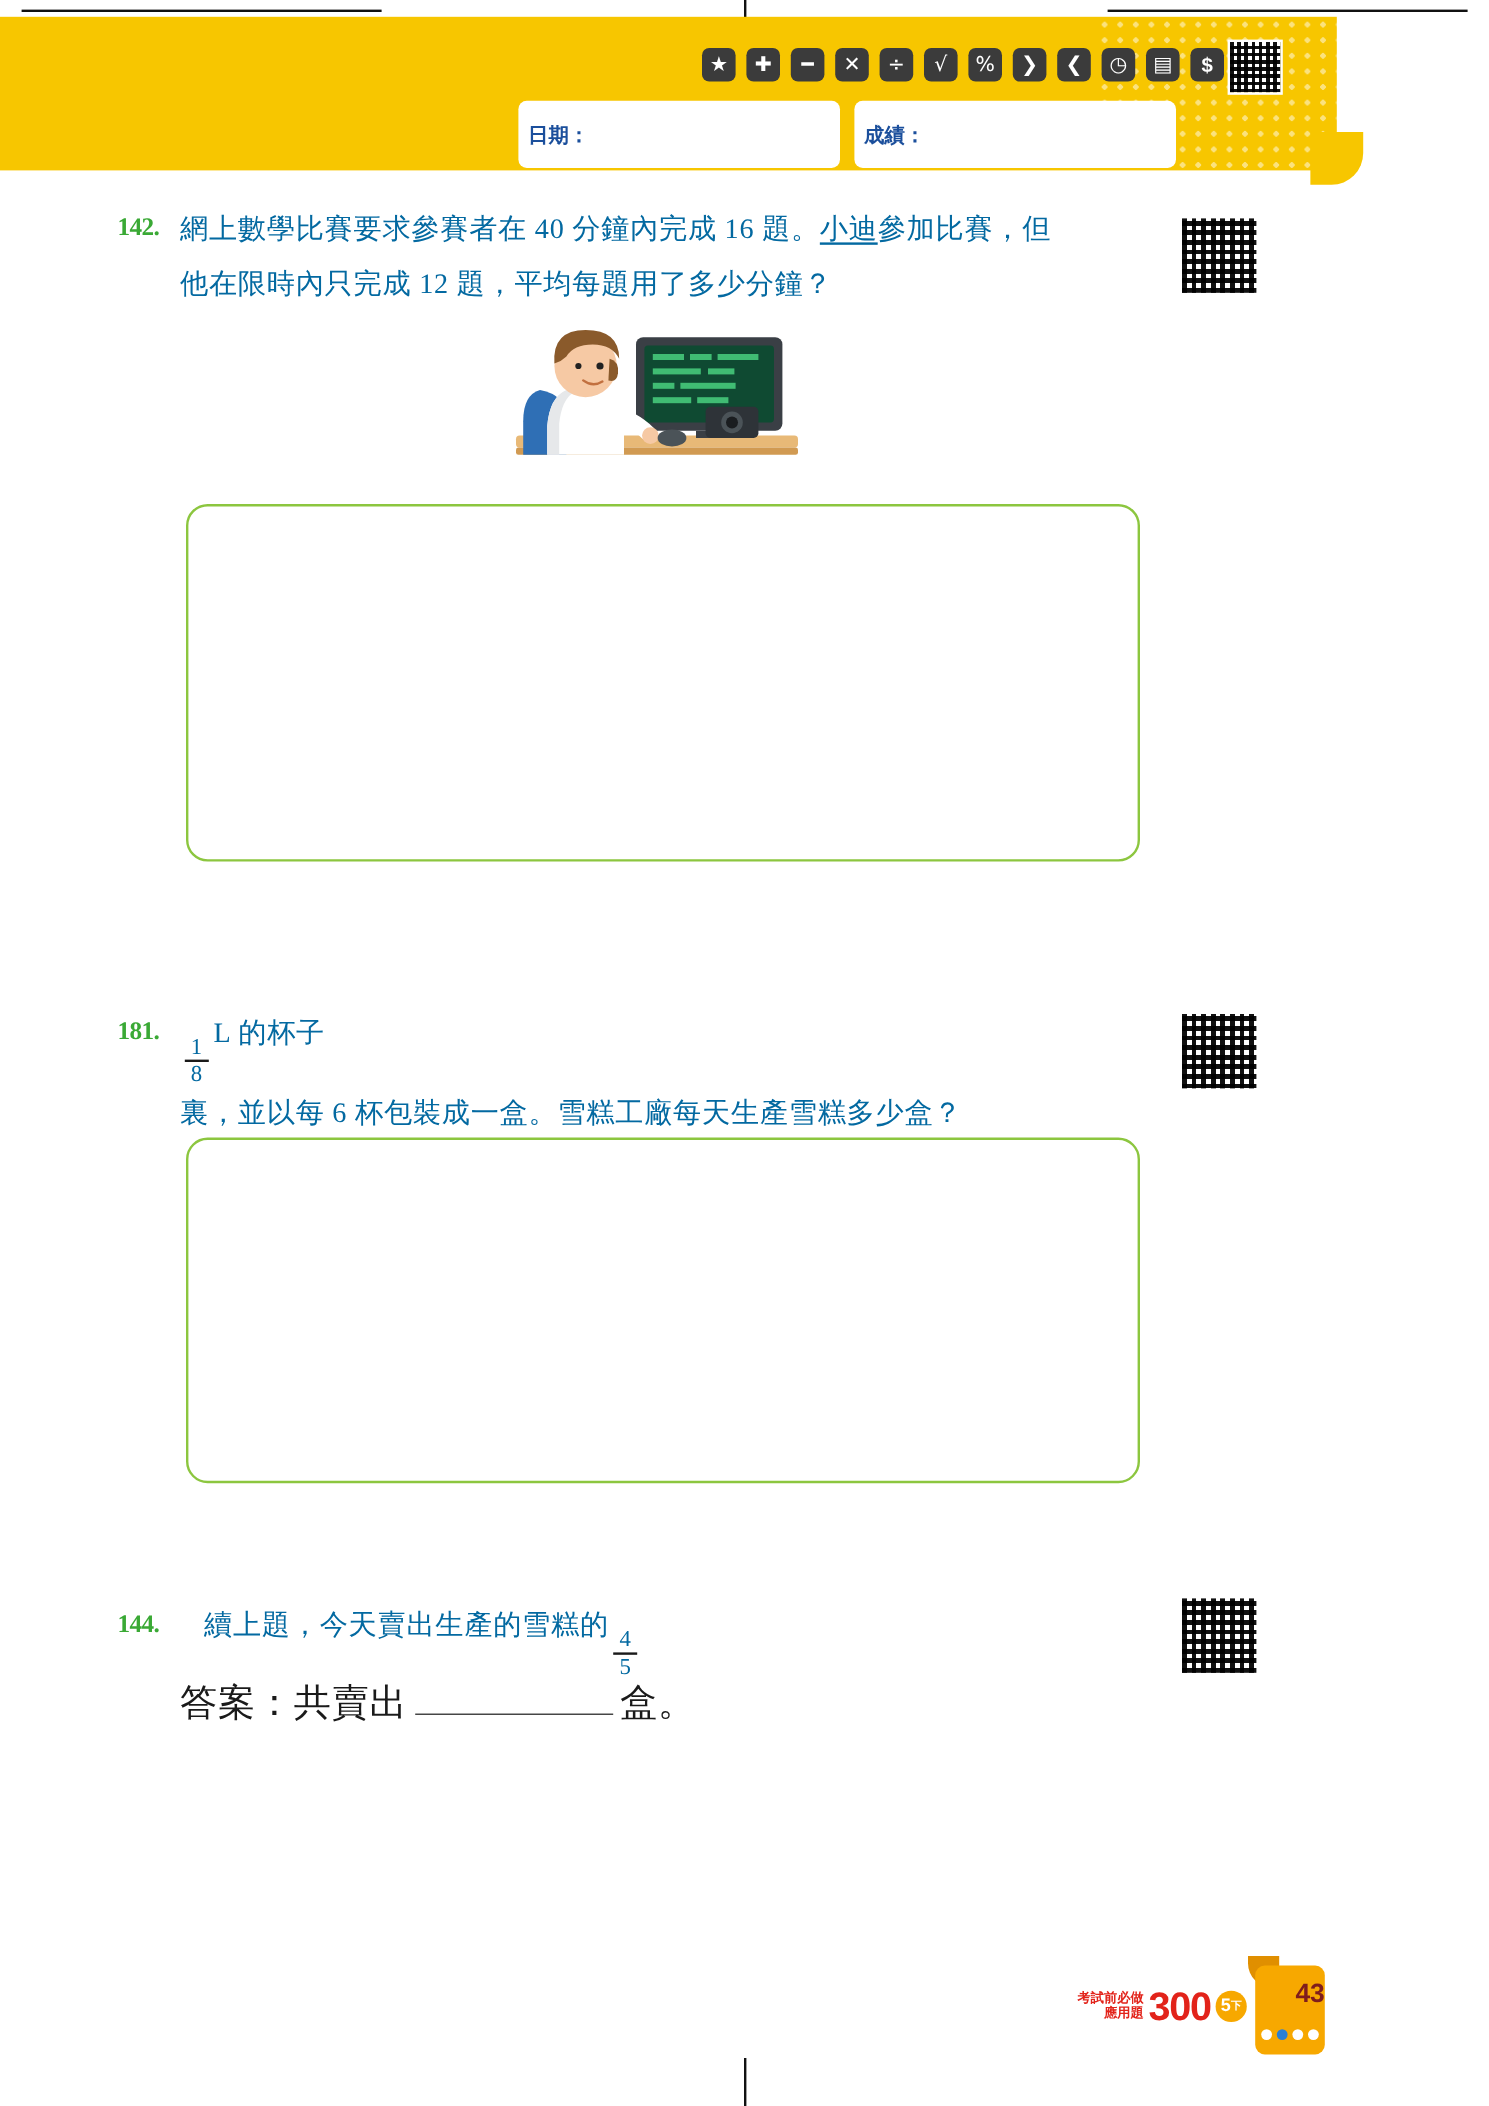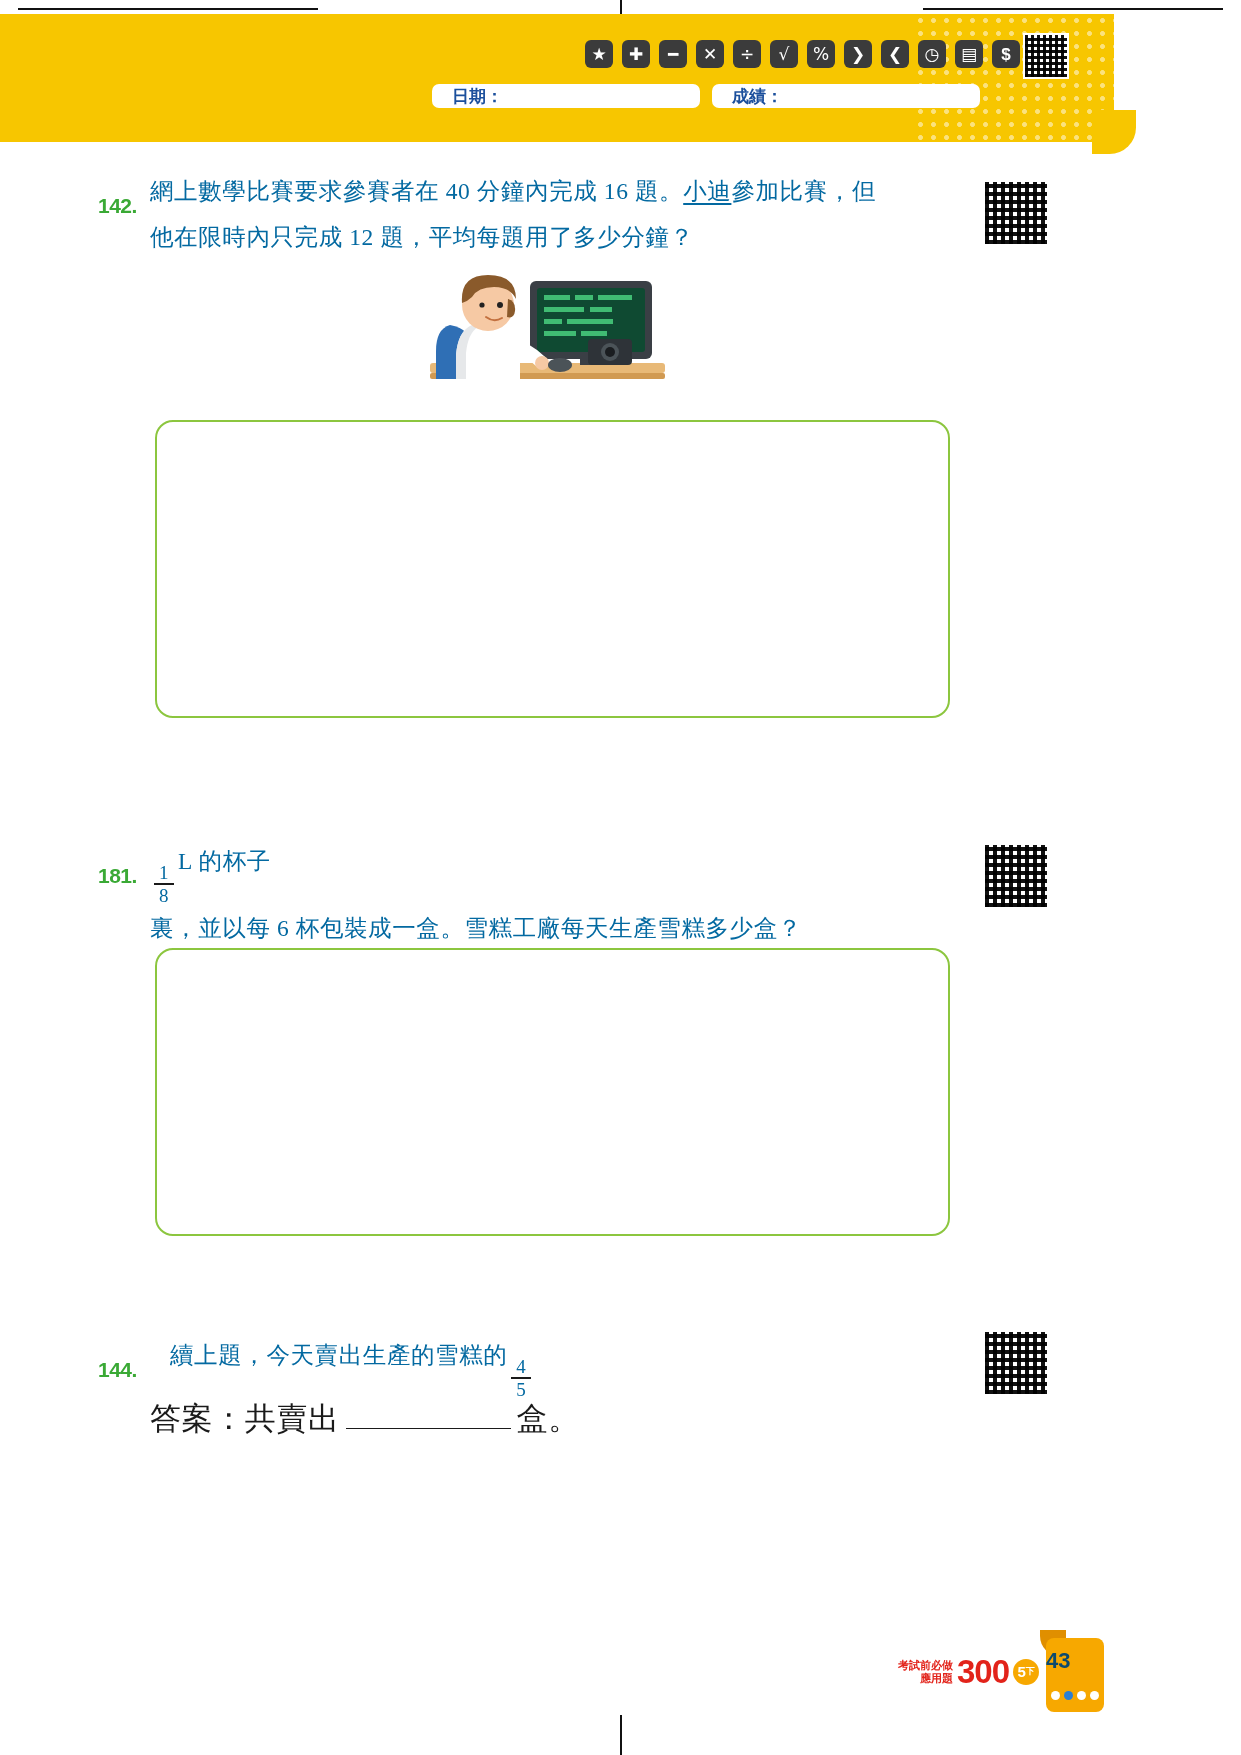--- a/index.html
+++ b/index.html
@@ -69,41 +69,40 @@
     width: 46px; height: 46px;
     background:
       repeating-linear-gradient(0deg,#111 0 3px,#fff 3px 6px),
       repeating-linear-gradient(90deg,#111 0 3px,#fff 3px 6px);
     background-blend-mode: multiply;
     border: 2px solid #fff;
   }
 
   .field {
     position: absolute;
-    height: 24px;
+    height: 56px;
     background: #ffffff;
     border-radius: 7px;
     display: flex;
     align-items: center;
-    padding-left: 20px;
+    padding-left: 8px;
     font-family: "Liberation Sans", sans-serif;
     font-size: 17px;
     font-weight: bold;
     color: #1b4f9c;
   }
   .field-date { left: 432px; top: 84px; width: 268px; }
   .field-score { left: 712px; top: 84px; width: 268px; }
   .q-num {
     position: absolute;
-    font-family: Liberation Sans, sans-serif;
+    font-family: Liberation Serif, serif;
     font-weight: bold;
     font-size: 21px;
     color: #3aa935;
     letter-spacing: -0.5px;
-    margin-top: 17px;
   }
   .q-text {
     position: absolute;
     font-size: 23.5px;
     line-height: 46px;
     color: #0369a1;
     letter-spacing: 0.6px;
   }
   .uline { text-decoration: underline; text-underline-offset: 4px; }
 
@@ -191,22 +190,22 @@
   .page-tab {
     position: absolute;
     left: 1046px; top: 1638px;
     width: 58px; height: 74px;
     background: #f7a800;
     border-radius: 8px 8px 8px 8px;
   }
   .page-tab .pnum {
     position: absolute;
     left: 0; right: 0; top: 10px;
-    text-align: left;
-    color: #0c4a6e;
+    text-align: right;
+    color: #7f1d1d;
     font-family: "Liberation Sans", sans-serif;
     font-weight: bold;
     font-size: 22px;
   }
   .page-tab .dots {
     position: absolute;
     left: 0; right: 0; bottom: 12px;
     display: flex; justify-content: center; gap: 4px;
   }
   .page-tab .dots i {

